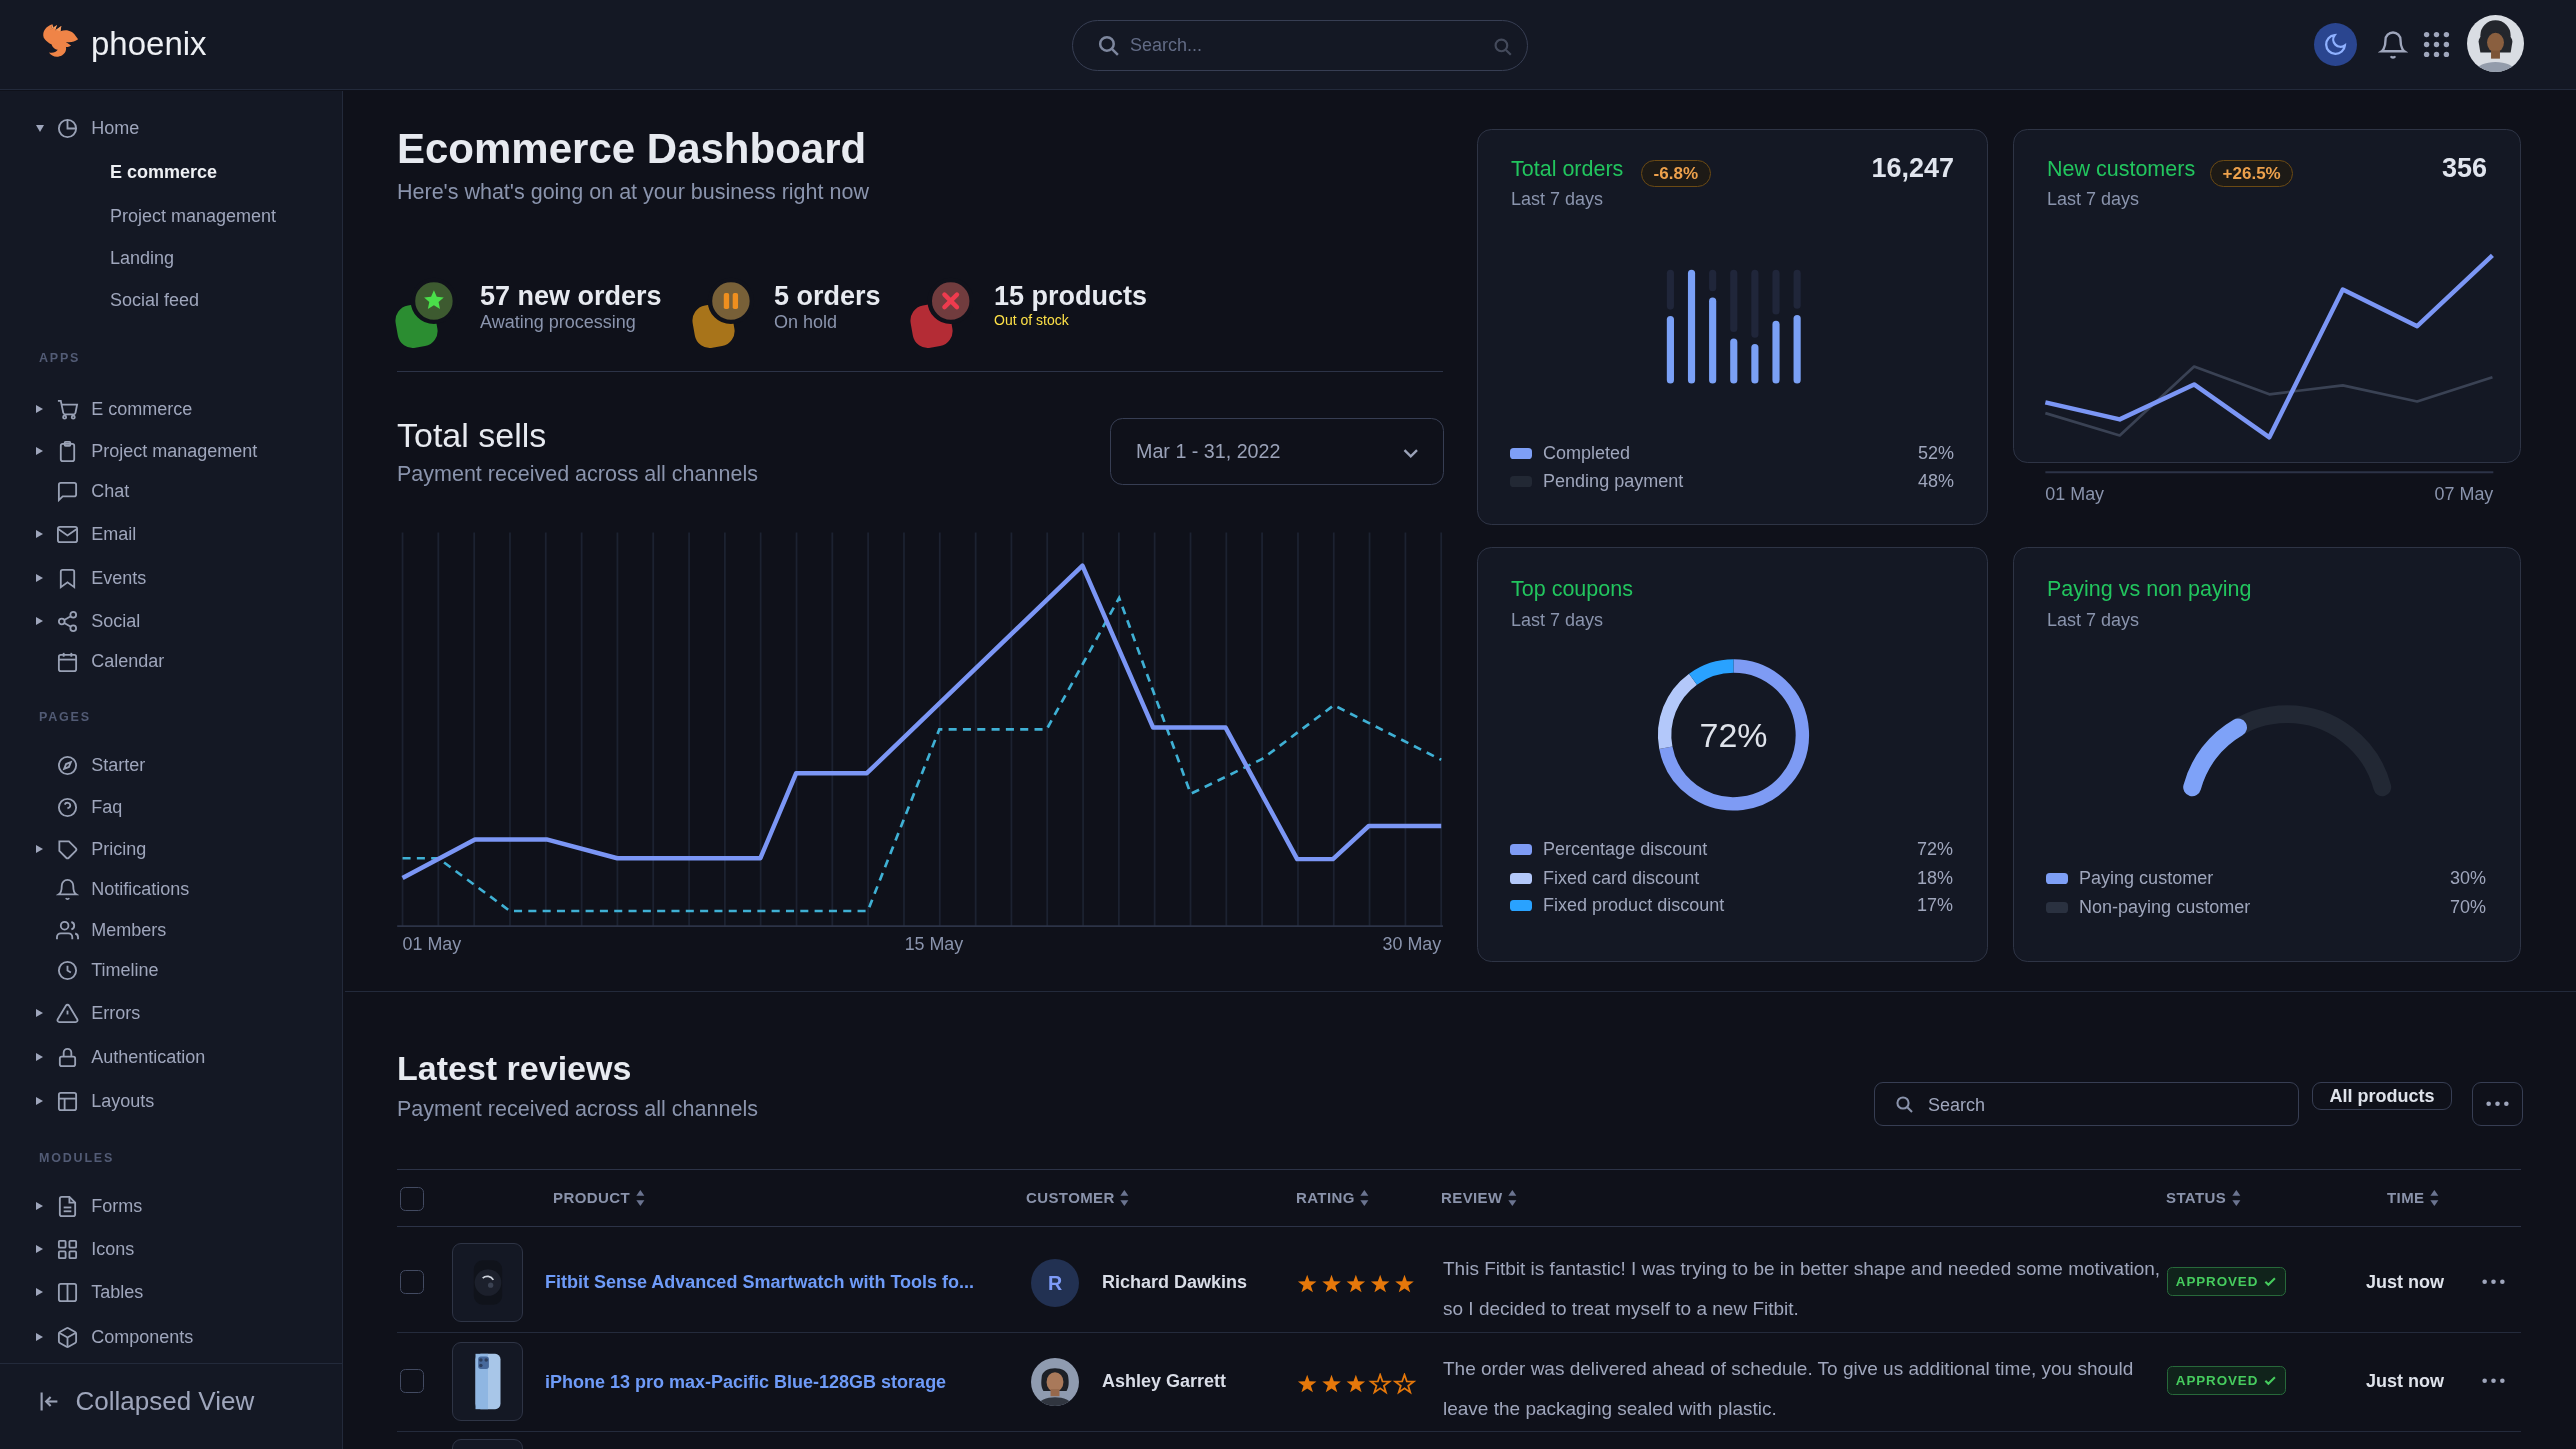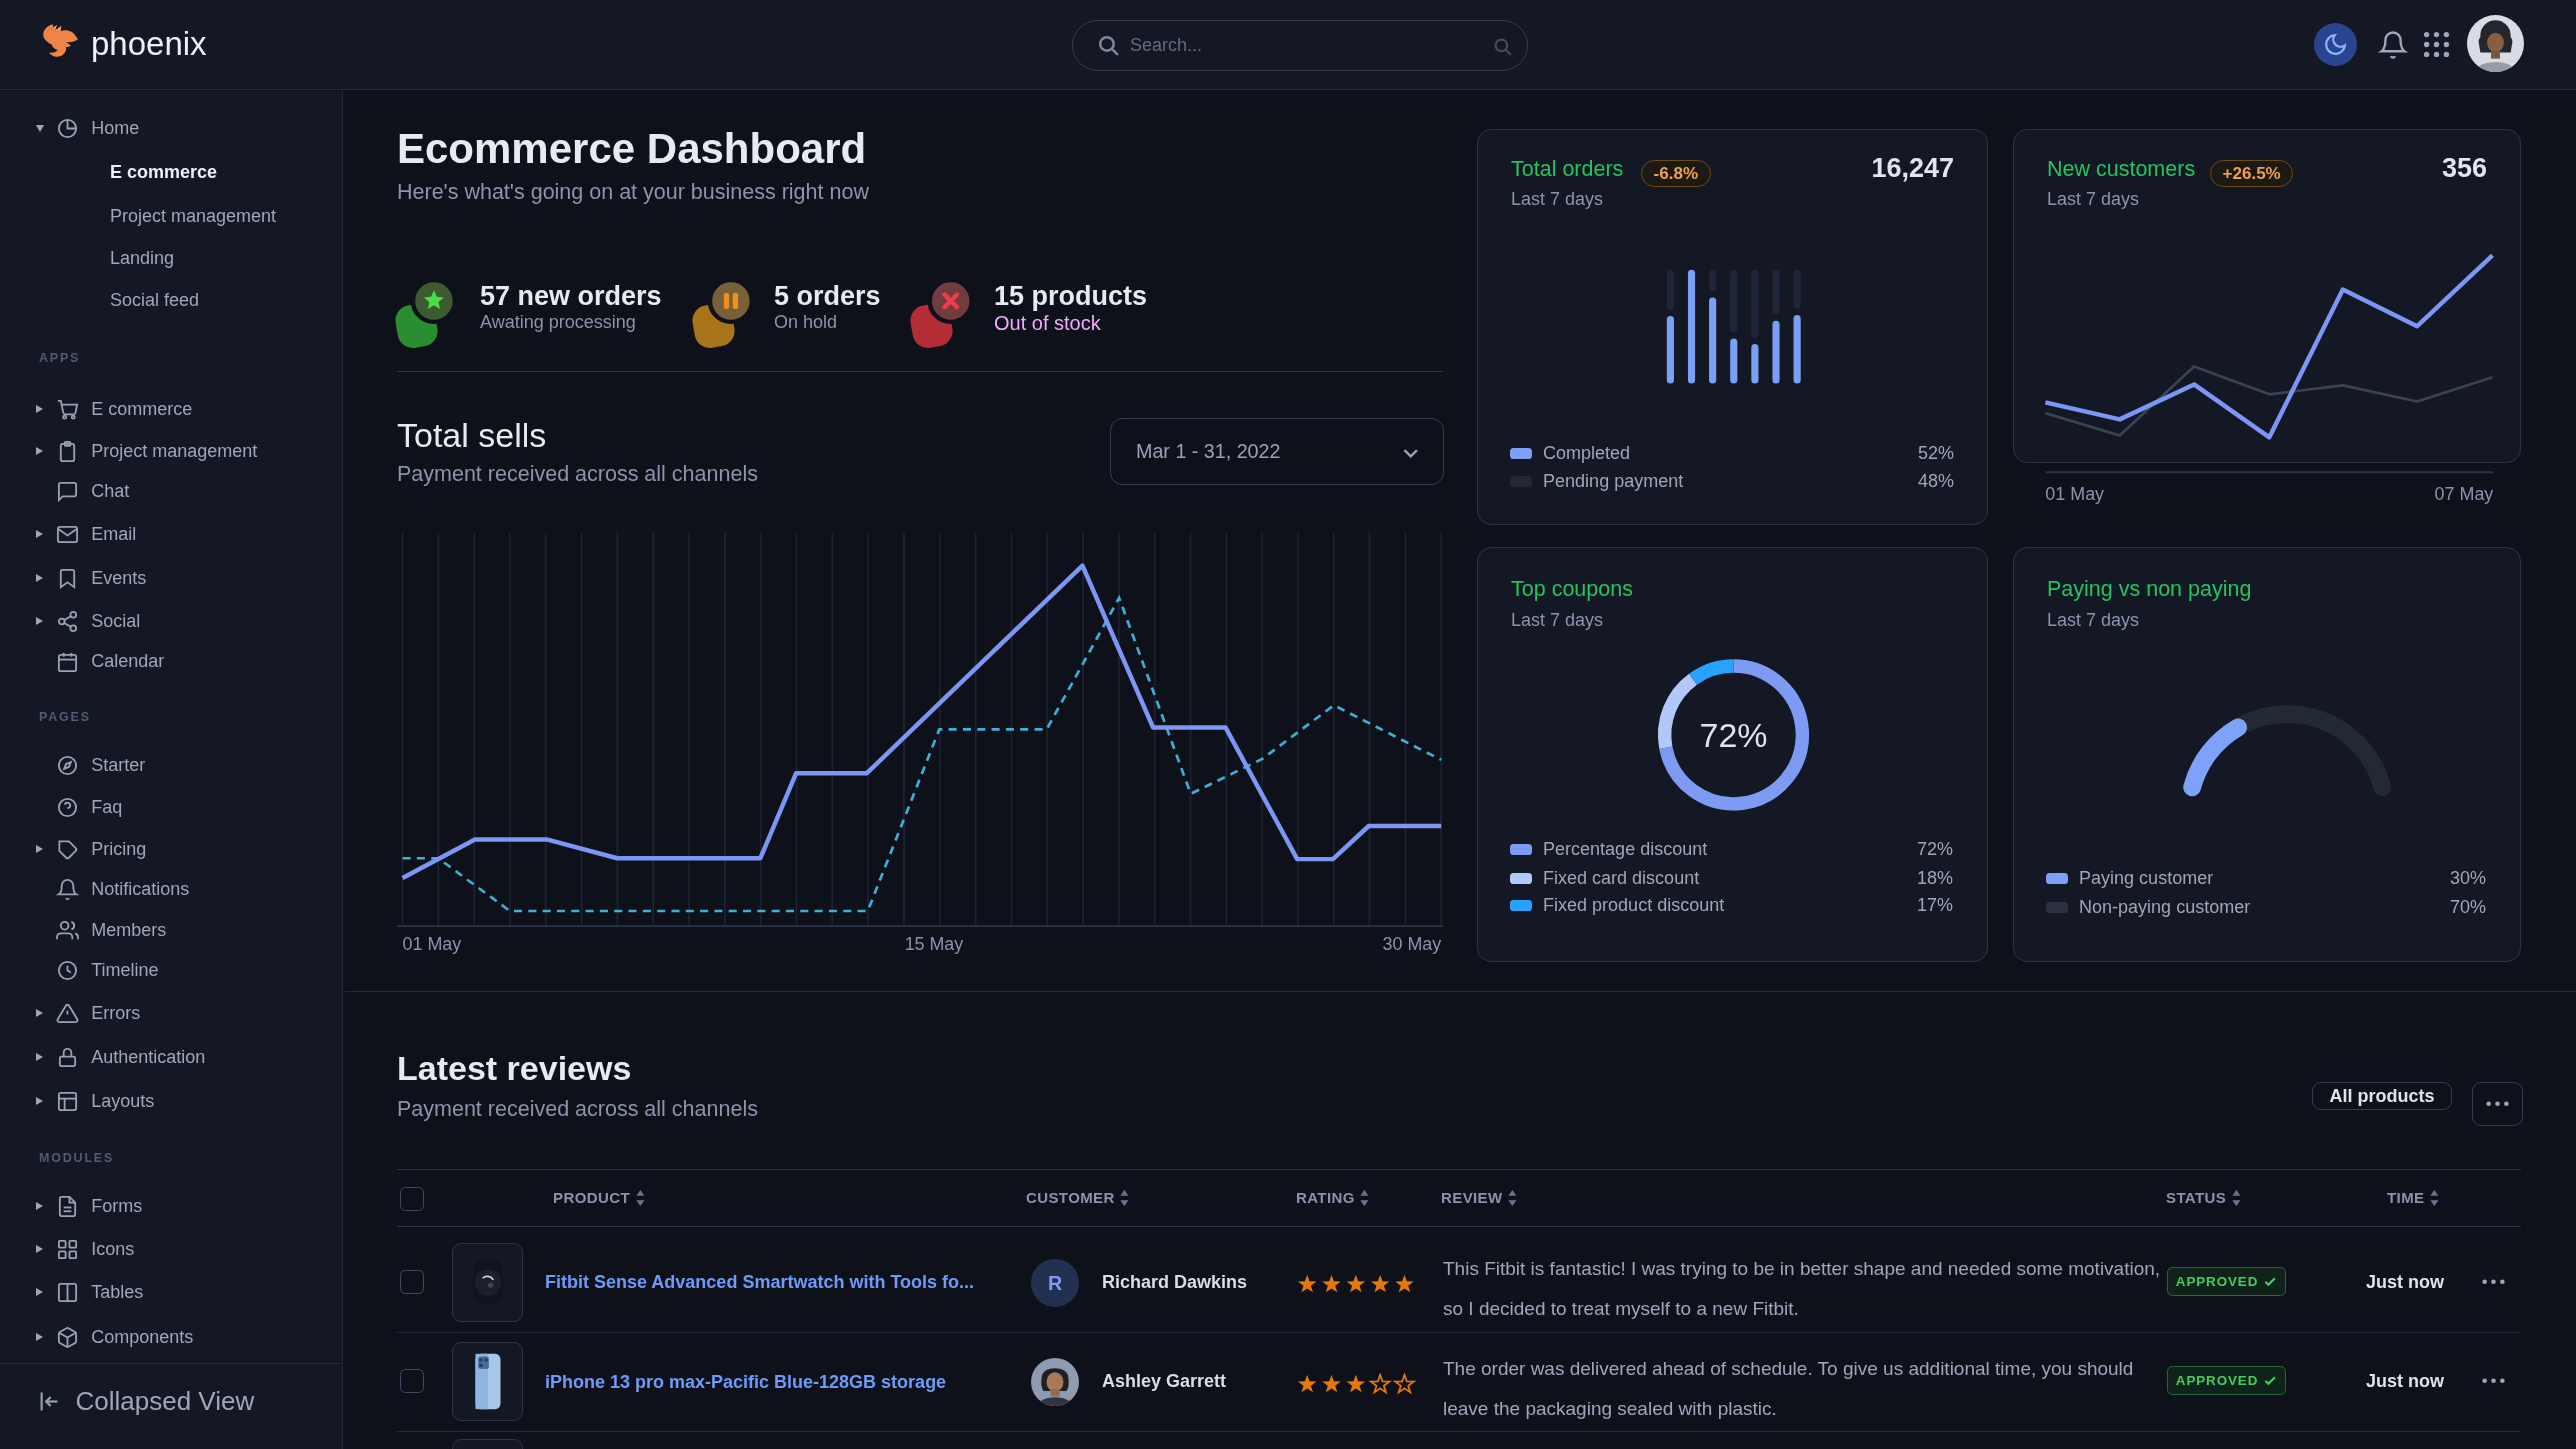--- a/index.html
+++ b/index.html
@@ -309,21 +309,21 @@
   </svg>
   <div class="abs" style="left:429px;top:190px;color:#e7eaf0;font-size:27px;font-weight:bold">5 orders</div>
   <div class="abs" style="left:429px;top:221px;color:#8a94ad;font-size:18px">On hold</div>
 
   <svg class="abs" style="left:562px;top:184px" width="66" height="75" viewBox="0 0 74 84">
     <rect x="5" y="33" width="45" height="48" rx="17" fill="#b42c35" transform="rotate(-10 27 57)"></rect>
     <circle cx="49" cy="29" r="23.5" fill="#713c3e" stroke="#0f111a" stroke-width="5"></circle>
     <path d="M42 22 L56 36 M56 22 L42 36" stroke="#ee3b4e" stroke-width="5" stroke-linecap="round"></path>
   </svg>
   <div class="abs" style="left:649px;top:190px;color:#e7eaf0;font-size:27px;font-weight:bold">15 products</div>
-  <div class="abs" style="left:649px;top:221px;color:#f0abfc;font-size:20px">Out of stock</div>
+  <div class="abs" style="left:649px;top:221px;color:#fde047;font-size:14px">Out of stock</div>
 
   <div class="abs" style="left:52px;top:280px;width:1046px;border-top:1.8px solid #2c3347"></div>
 
   <div class="abs" style="left:52px;top:325px;color:#e7eaf0;font-size:34px;font-weight:normal">Total sells</div>
   <div class="abs" style="left:52px;top:371px;color:#8a94ad;font-size:21.5px">Payment received across all channels</div>
   <div class="abs" style="left:765px;top:327px;width:334px;height:67px;border:1.8px solid #373e53;border-radius:12.5px">
     <div class="abs" style="left:25px;top:20.6px;color:#9aa2b8;font-size:19.7px">Mar 1 - 31, 2022</div>
     <svg class="abs" style="right:21.5px;top:23px" width="21.5" height="21.5" viewBox="0 0 24 24" fill="none" stroke="#9aa2b8" stroke-width="2.6">
         <path d="M5 9l7 7 7-7"></path>
       </svg>
@@ -439,20 +439,27 @@
       <path d="M198.7 267.5 A110 110 0 0 1 250 200.7" fill="none" stroke="#7ea2f8" stroke-width="20" stroke-linecap="round"></path>
     </svg>
     <div class="lgrow" style="left:32px;top:320px"><span class="sw" style="background:#7e9ff6"></span>Paying customer</div>
     <div class="pct" style="right:34px;top:320px">30%</div>
     <div class="lgrow" style="left:32px;top:349px"><span class="sw" style="background:#2a3140"></span>Non-paying customer</div>
     <div class="pct" style="right:34px;top:349px">70%</div>
   </div>
   <div class="abs" style="left:0;top:900px;width:2231px;border-top:1.8px solid #232a3b"></div>
   <div class="abs" style="left:52px;top:958px;color:#e7eaf0;font-size:34px;font-weight:bold">Latest reviews</div>
   <div class="abs" style="left:52px;top:1006px;color:#8a94ad;font-size:21.5px">Payment received across all channels</div>
+  <div class="abs" style="left:1529px;top:991px;width:425px;height:44px;border:1.8px solid #373e53;border-radius:9px">
+    <svg class="abs" style="left:19px;top:10.7px" width="20.6" height="20.6" viewBox="0 0 24 24" fill="none" stroke="#8a93ab" stroke-width="2.4">
+        <circle cx="10.5" cy="10.5" r="6.5"></circle>
+        <line x1="15.5" y1="15.5" x2="21" y2="21"></line>
+      </svg>
+    <div class="abs" style="left:53px;top:11.6px;color:#9fa6bc;font-size:18px">Search</div>
+  </div>
   <div class="abs" style="left:1967px;top:991px;width:140px;height:28px;border:1.8px solid #373e53;border-radius:9px;display:flex;align-items:center;justify-content:center;color:#dfe3eb;font-size:18px;font-weight:bold">All products</div>
   <div class="abs" style="left:2127px;top:991px;width:51px;height:44px;border:1.8px solid #373e53;border-radius:9px">
     <svg class="abs" style="left:12.5px;top:18px" width="23" height="5.4" viewBox="0 0 26 6" fill="#9fa6bc">
         <circle cx="3" cy="3" r="2.6"></circle>
         <circle cx="13" cy="3" r="2.6"></circle>
         <circle cx="23" cy="3" r="2.6"></circle>
       </svg>
   </div>
 
   <div class="abs" style="left:52px;top:1078px;width:2124px;border-top:1.8px solid #2c3347"></div>

